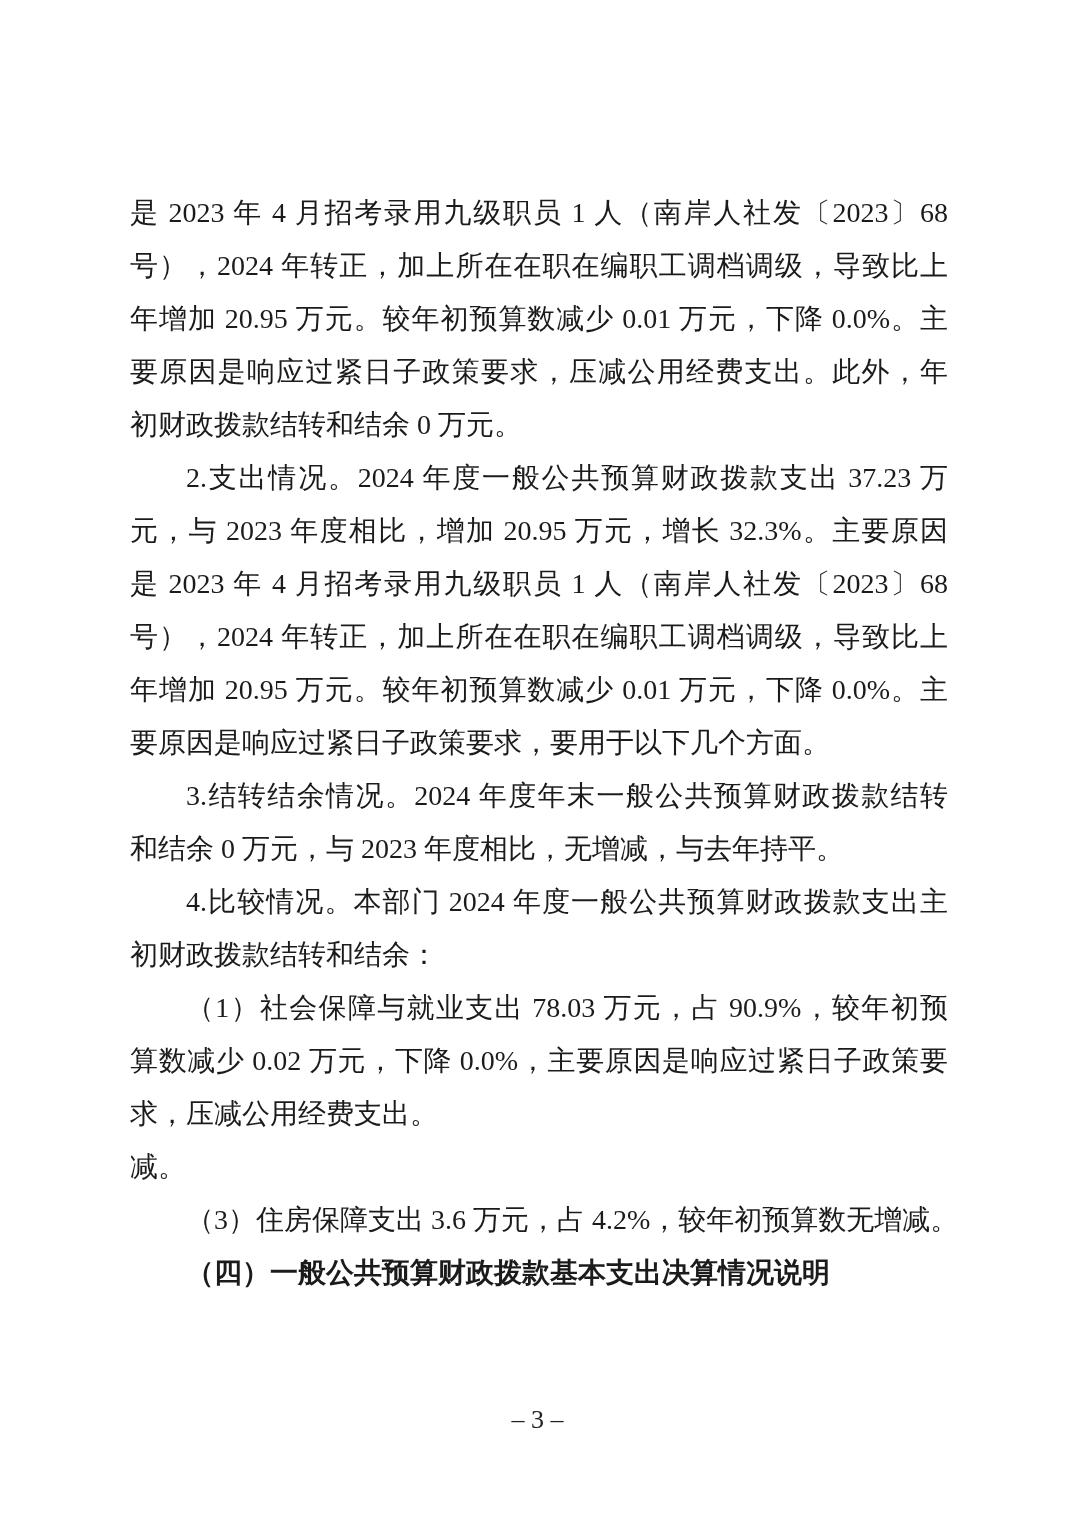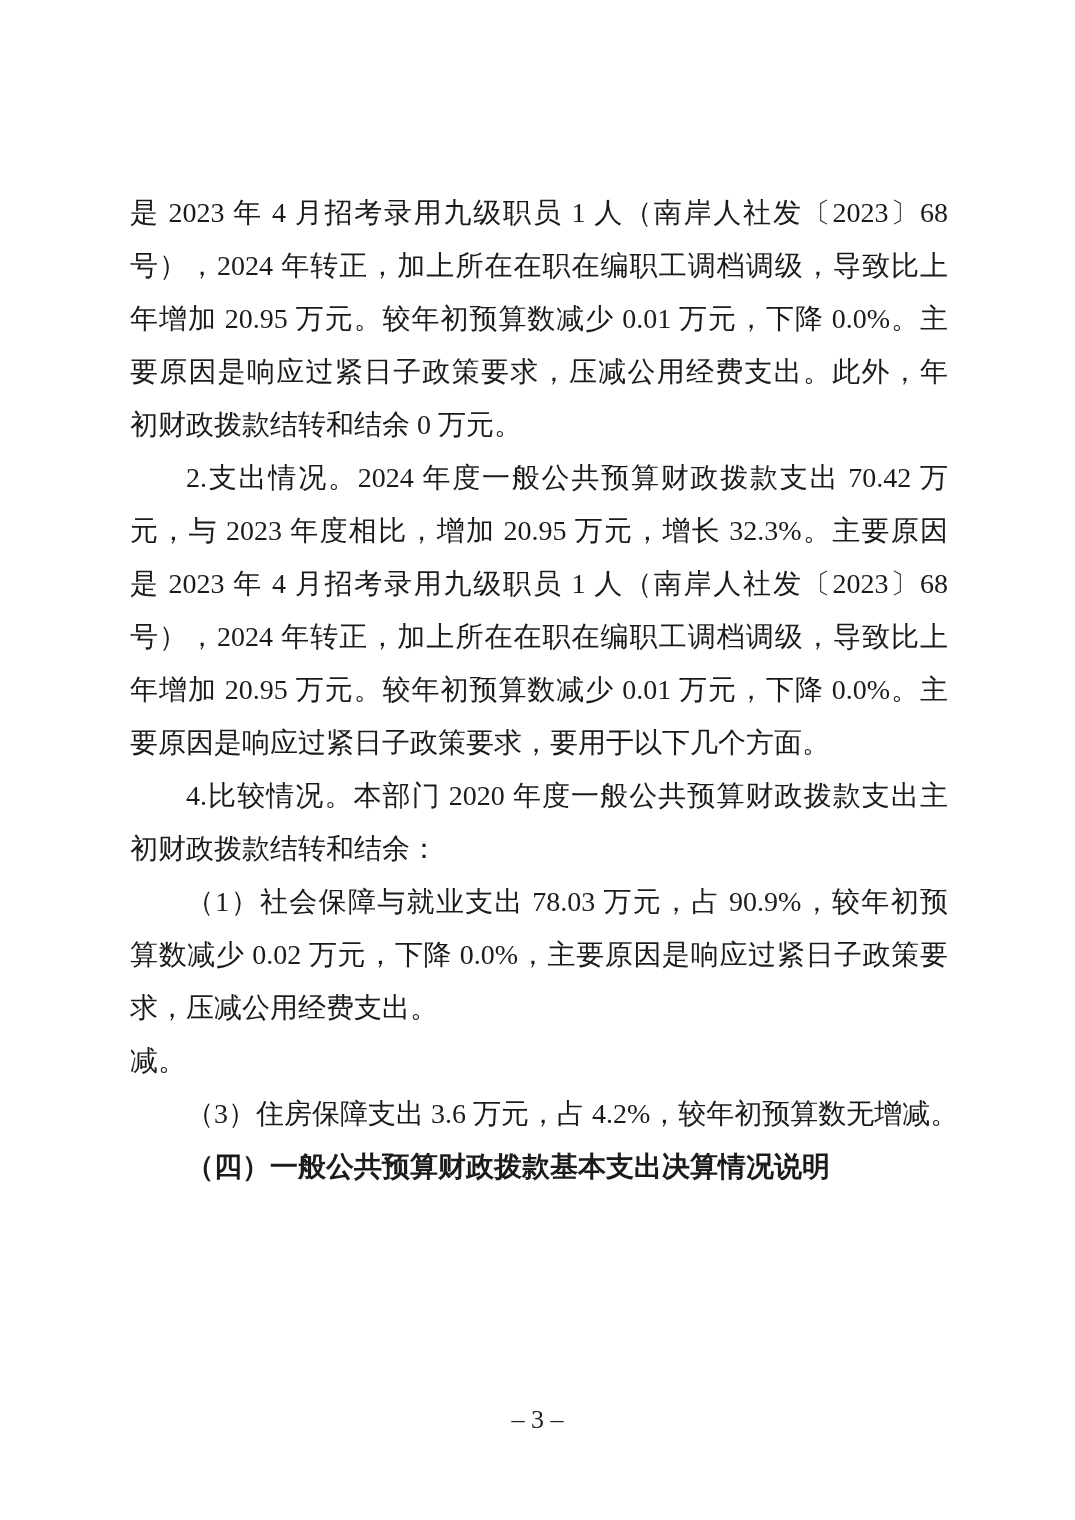--- a/index.html
+++ b/index.html
@@ -48,31 +48,35 @@
 
     <div class="para">
       <div class="line fill">是 2023 年 4 月招考录用九级职员 1 人（南岸人社发〔2023〕68</div>
       <div class="line fill">号），2024 年转正，加上所在在职在编职工调档调级，导致比上</div>
       <div class="line fill">年增加 20.95 万元。较年初预算数减少 0.01 万元，下降 0.0%。主</div>
       <div class="line fill">要原因是响应过紧日子政策要求，压减公用经费支出。此外，年</div>
       <div class="line">初财政拨款结转和结余 0 万元。</div>
     </div>
 
     <div class="para">
-      <div class="line indent fill">2.支出情况。2024 年度一般公共预算财政拨款支出 70.42 万</div>
+      <div class="line indent fill">2.支出情况。2024 年度一般公共预算财政拨款支出 37.23 万</div>
       <div class="line fill">元，与 2023 年度相比，增加 20.95 万元，增长 32.3%。主要原因</div>
       <div class="line fill">是 2023 年 4 月招考录用九级职员 1 人（南岸人社发〔2023〕68</div>
       <div class="line fill">号），2024 年转正，加上所在在职在编职工调档调级，导致比上</div>
       <div class="line fill">年增加 20.95 万元。较年初预算数减少 0.01 万元，下降 0.0%。主</div>
       <div class="line">要原因是响应过紧日子政策要求，要用于以下几个方面。</div>
     </div>
 
+    <div class="para">
+      <div class="line indent fill">3.结转结余情况。2024 年度年末一般公共预算财政拨款结转</div>
+      <div class="line">和结余 0 万元，与 2023 年度相比，无增减，与去年持平。</div>
+    </div>
 
     <div class="para">
-      <div class="line indent fill">4.比较情况。本部门 2020 年度一般公共预算财政拨款支出主</div>
+      <div class="line indent fill">4.比较情况。本部门 2024 年度一般公共预算财政拨款支出主</div>
       <div class="line">初财政拨款结转和结余：</div>
     </div>
 
     <div class="para">
       <div class="line indent fill">（1）社会保障与就业支出 78.03 万元，占 90.9%，较年初预</div>
       <div class="line fill">算数减少 0.02 万元，下降 0.0%，主要原因是响应过紧日子政策要</div>
       <div class="line">求，压减公用经费支出。</div>
     </div>
 
     <div class="para">

